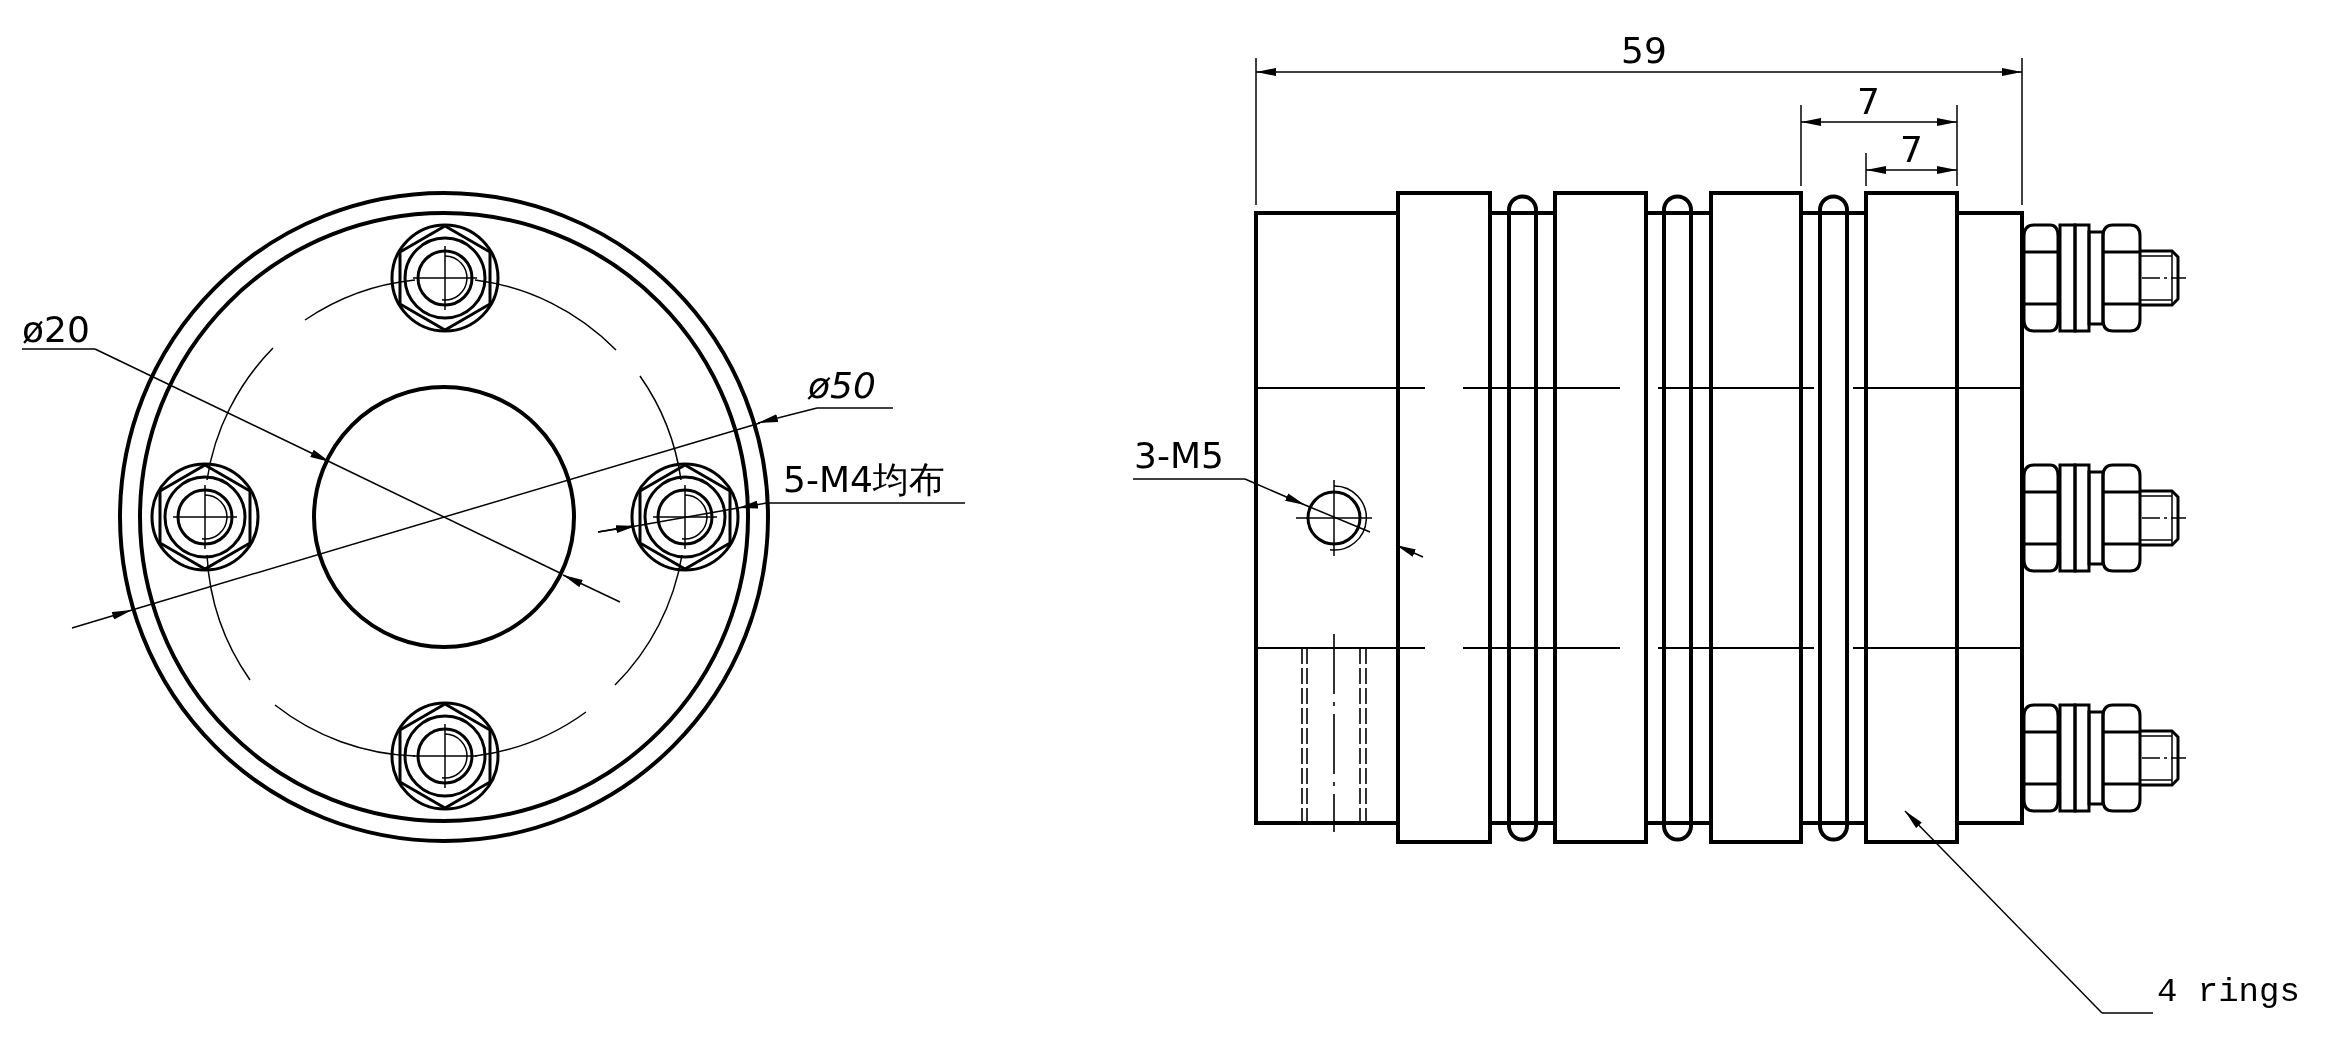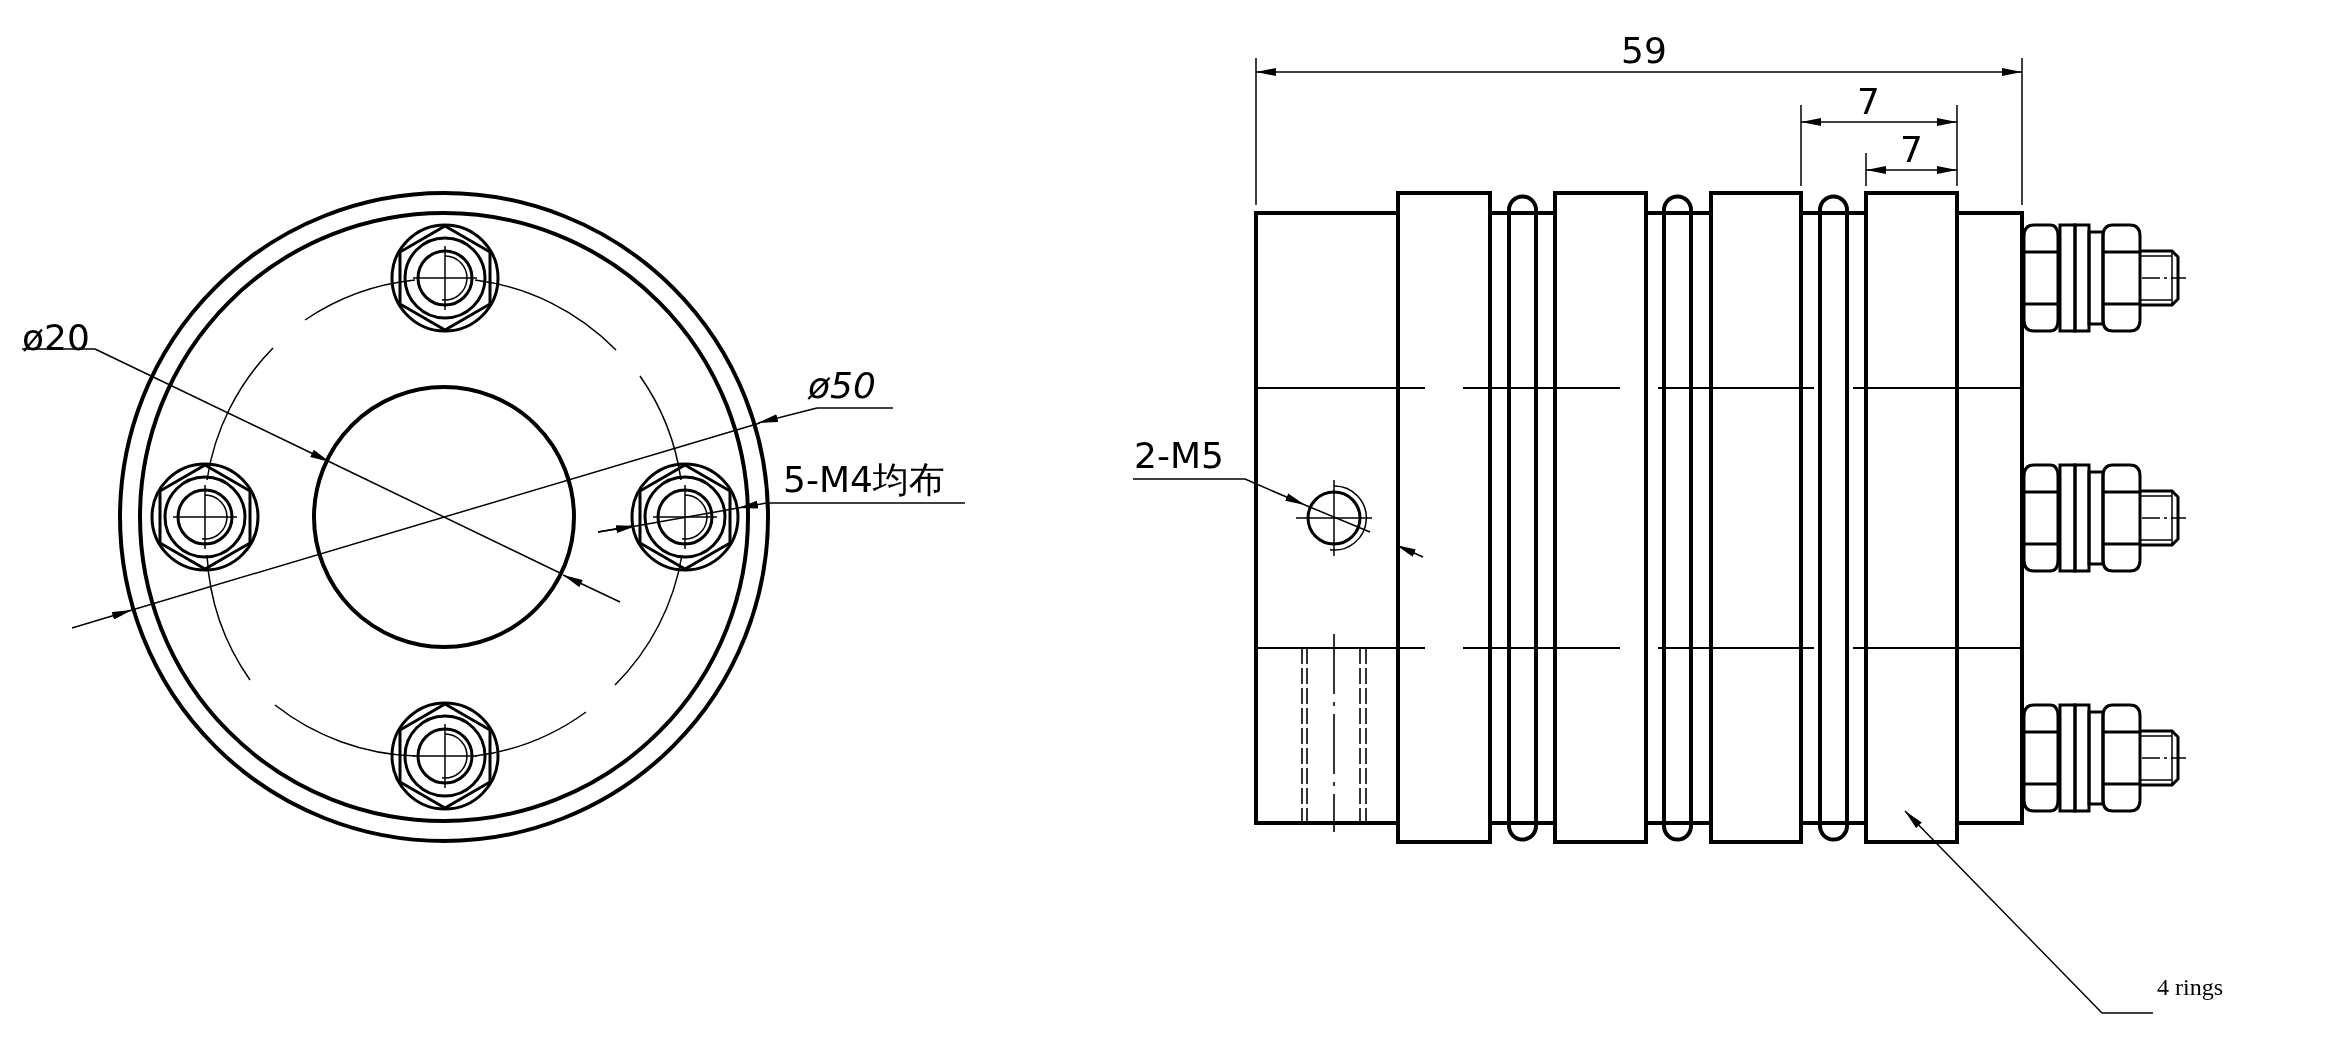--- a/index.html
+++ b/index.html
@@ -7,21 +7,21 @@
   svg { position: absolute; left: 0; top: 0; }
   .thick { stroke: #000; stroke-width: 4; fill: none; }
   .med { stroke: #000; stroke-width: 3; fill: none; }
   .thin { stroke: #000; stroke-width: 2; fill: none; }
   .hair { stroke: #000; stroke-width: 1.5; fill: none; }
   .center { stroke: #000; stroke-width: 1.6; fill: none; stroke-dasharray: 60 8 4 8; }
   .hidden { stroke: #000; stroke-width: 1.6; fill: none; stroke-dasharray: 16 4; }
   .arrow { fill: #000; stroke: none; }
   .lbl { position: absolute; color: #000; font-family: "DejaVu Sans", sans-serif; white-space: nowrap; line-height: 1; }
   .dim { font-size: 36px; }
-  .note { font-size: 24px; font-family: Liberation Serif, serif; }
+  .note { font-size: 34px; font-family: Liberation Mono, monospace; }
 </style>
 </head>
 <body>
 
 <svg width="2329" height="1057" viewBox="0 0 2329 1057">
   <defs>
     <marker id="arr" viewBox="0 0 20 8" refX="20" refY="4" markerWidth="20" markerHeight="8" markerUnits="userSpaceOnUse" orient="auto">
       <path d="M0,0 L20,4 L0,8 Z" class="arrow"></path>
     </marker>
   </defs>
@@ -238,21 +238,21 @@
       <line class="hair" x1="1423" y1="557" x2="1396" y2="545" marker-end="url(#arr)"></line>
     </g>
 
     <g>
       <line class="hair" x1="2102" y1="1013" x2="1905" y2="811" marker-end="url(#arr)"></line>
       <line class="hair" x1="2102" y1="1013" x2="2153" y2="1013"></line>
     </g>
   </g>
 </svg>
 
-<div class="lbl dim" style="left:22px; top:320px;">ø20</div>
+<div class="lbl dim" style="left:22px; top:312px;">ø20</div>
 <div class="lbl dim" style="left:808px; top:368px;font-style:italic;">ø50</div>
 <div class="lbl dim" style="left:783px; top:462px;">5-M4均布</div>
 
 <div class="lbl dim" style="left:1621px; top:33px;">59</div>
 <div class="lbl dim" style="left:1857px; top:84px;">7</div>
 <div class="lbl dim" style="left:1900px; top:132px;">7</div>
-<div class="lbl dim" style="left:1134px; top:438px;">2-M5</div>
+<div class="lbl dim" style="left:1134px; top:438px;">3-M5</div>
 <div class="lbl note" style="left:2157px; top:975px;">4 rings</div>
 
 </body></html>

